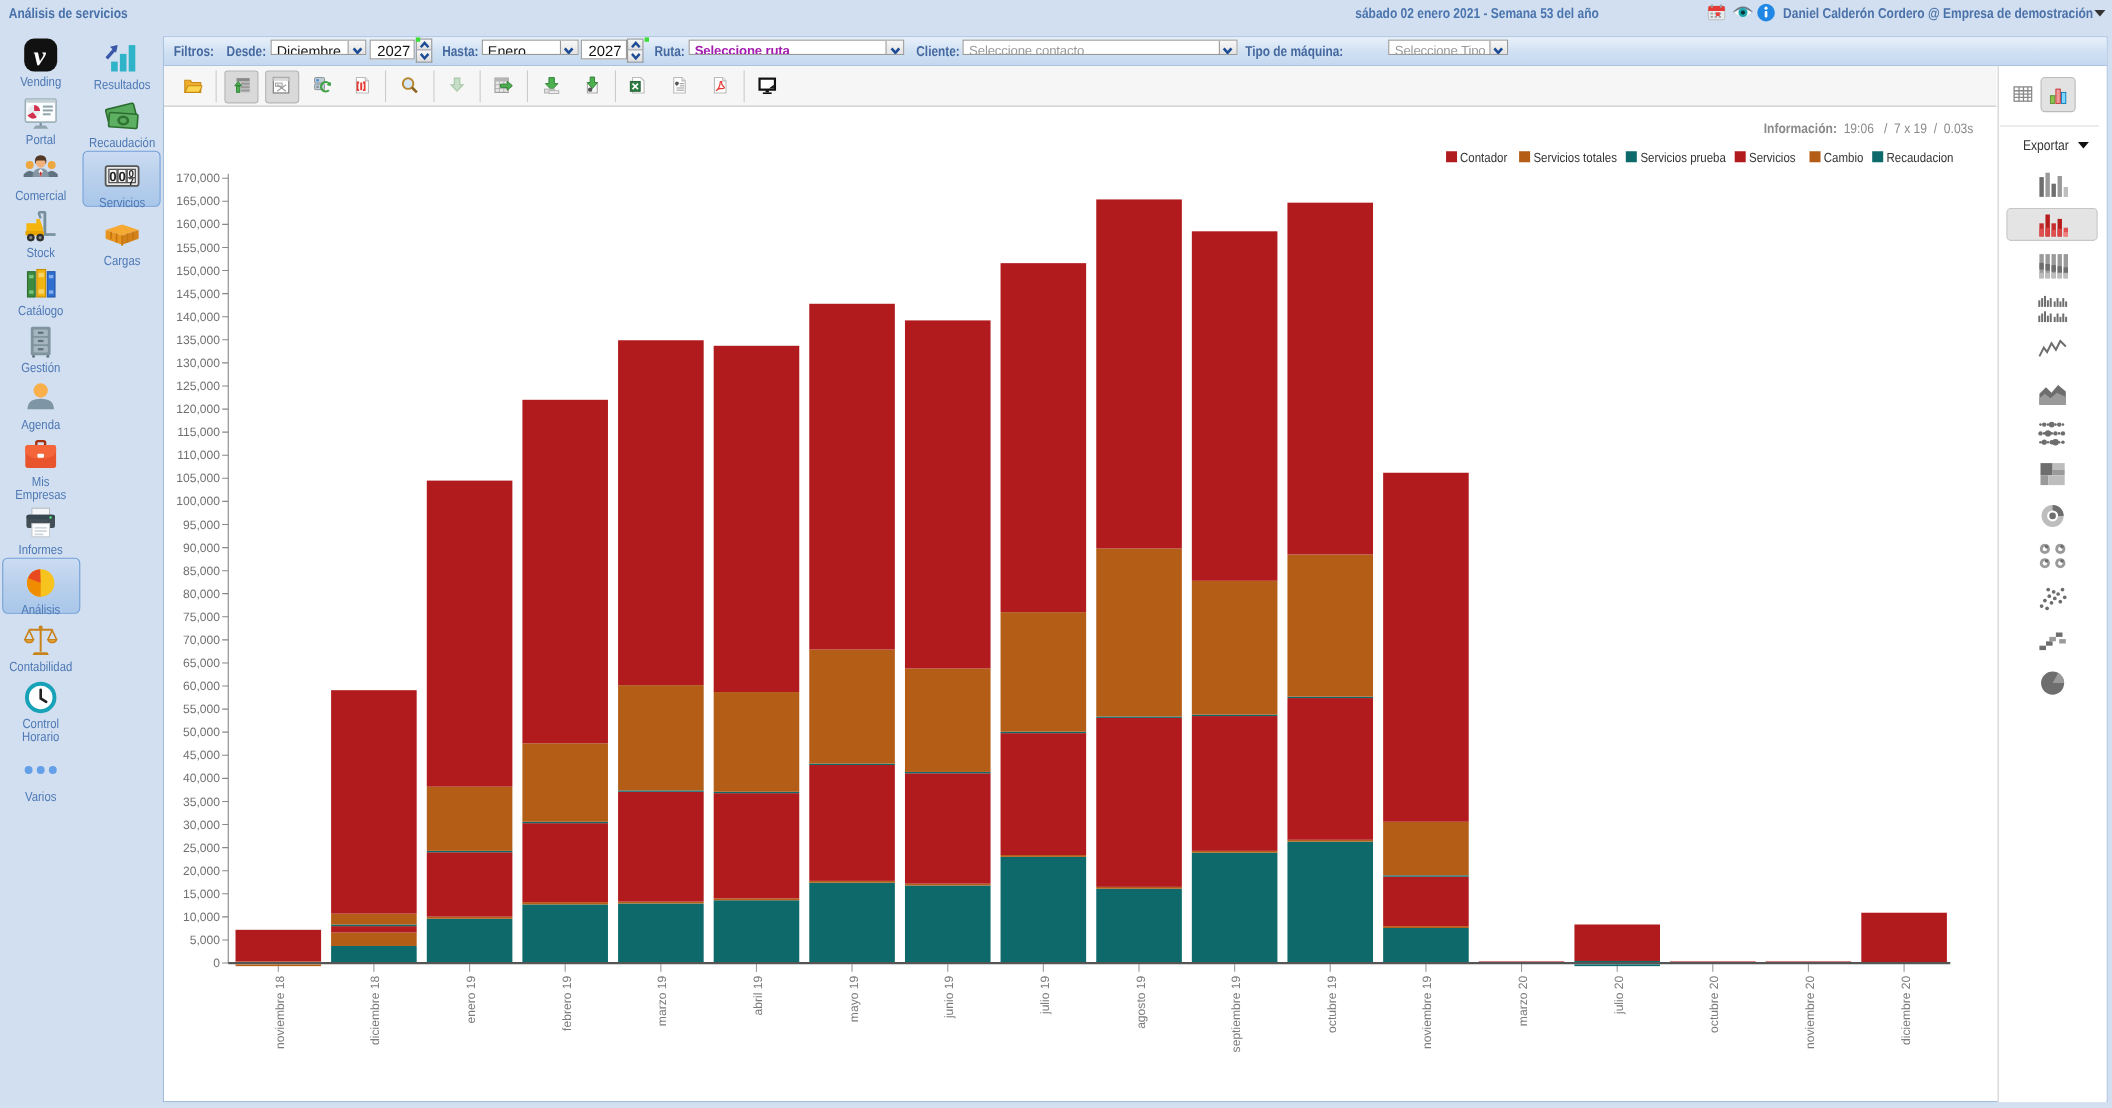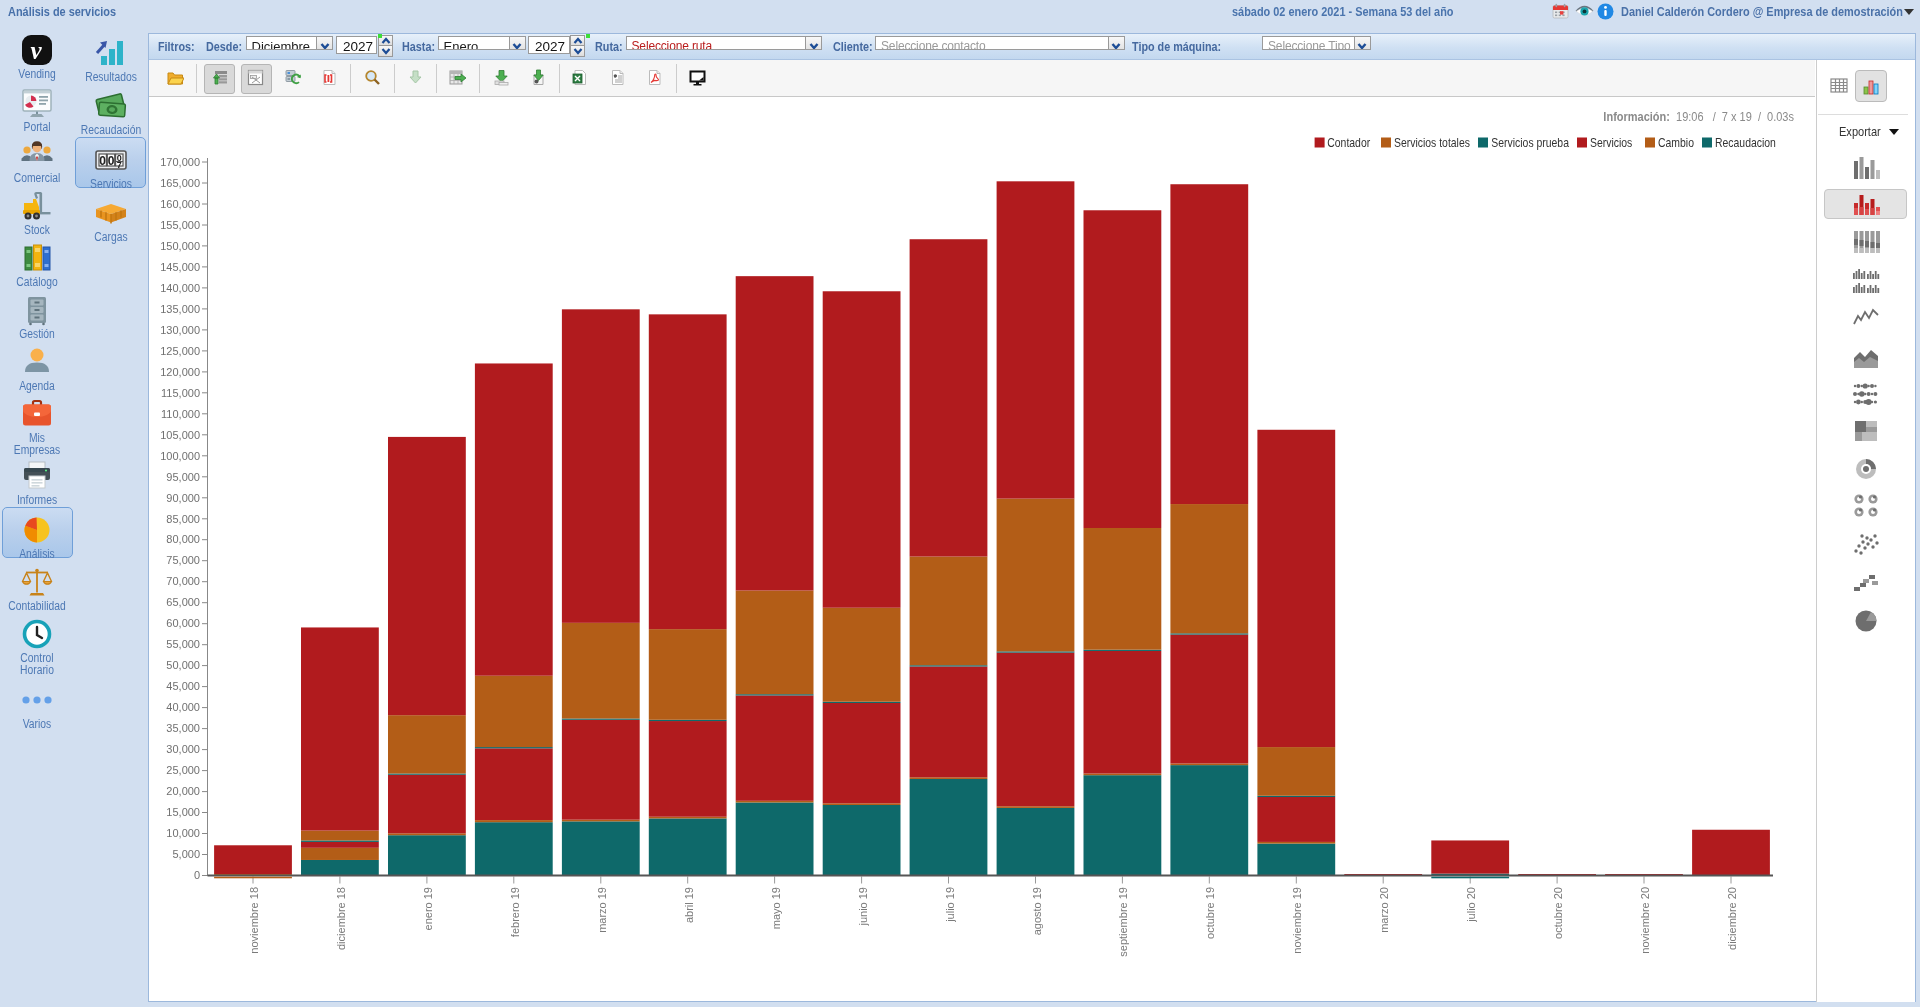--- a/index.html
+++ b/index.html
@@ -450,21 +450,21 @@
           <path d="M1.5 6 L5 2 L8.5 6" stroke="#1d4d96" stroke-width="2.2" fill="none"></path>
         </svg></div>
       <div class="spb"><svg width="10" height="8" viewBox="0 0 10 8">
           <path d="M1.5 2 L5 6 L8.5 2" stroke="#1d4d96" stroke-width="2.2" fill="none"></path>
         </svg></div>
     </div>
 <span class="flab" style="left:594.5px;">Ruta:</span>
 <div style="position:absolute;left:377.5px;top:33.5px;width:4px;height:4px;background:#3ddd38;"></div>
 <div style="position:absolute;left:585.8px;top:33.5px;width:4px;height:4px;background:#3ddd38;"></div>
 <div class="sel" style="left:625.5px;width:196.5px;">
-      <span style="color:#b91c1c;font-size:12px;letter-spacing:-0.15px;">Seleccione ruta</span>
+      <span style="color:#a21caf;font-size:12px;letter-spacing:-0.15px;font-weight:bold;">Seleccione ruta</span>
       <div class="selbtn"><svg width="12" height="12" viewBox="0 0 12 12">
           <path d="M2.5 4 L6 8 L9.5 4" stroke="#1d4d96" stroke-width="2.4" fill="none"></path>
         </svg></div>
     </div>
 <span class="flab" style="left:833px;">Cliente:</span>
 <div class="sel" style="left:875px;width:249.5px;">
       <span style="color:#9a9a9a;font-size:12px;letter-spacing:-0.15px;">Seleccione contacto</span>
       <div class="selbtn"><svg width="12" height="12" viewBox="0 0 12 12">
           <path d="M2.5 4 L6 8 L9.5 4" stroke="#1d4d96" stroke-width="2.4" fill="none"></path>
         </svg></div>

